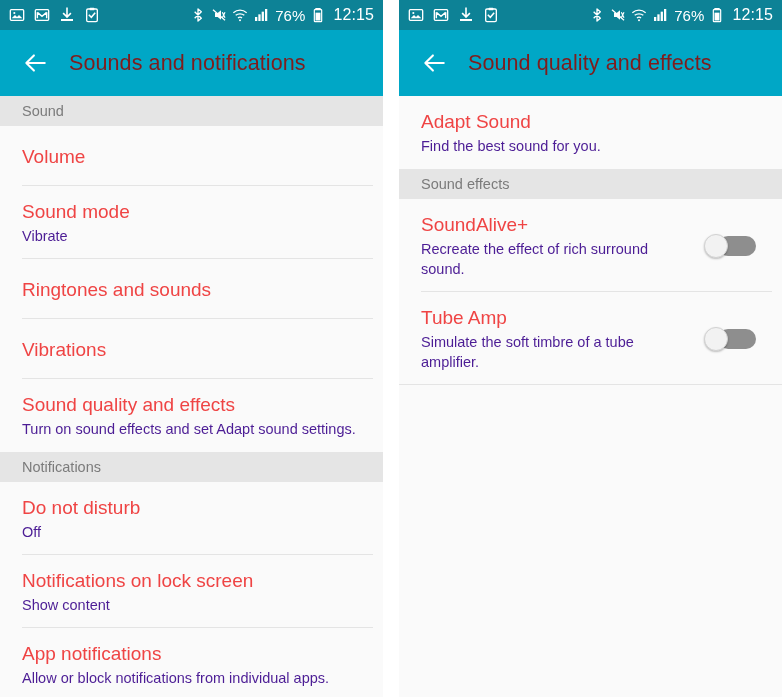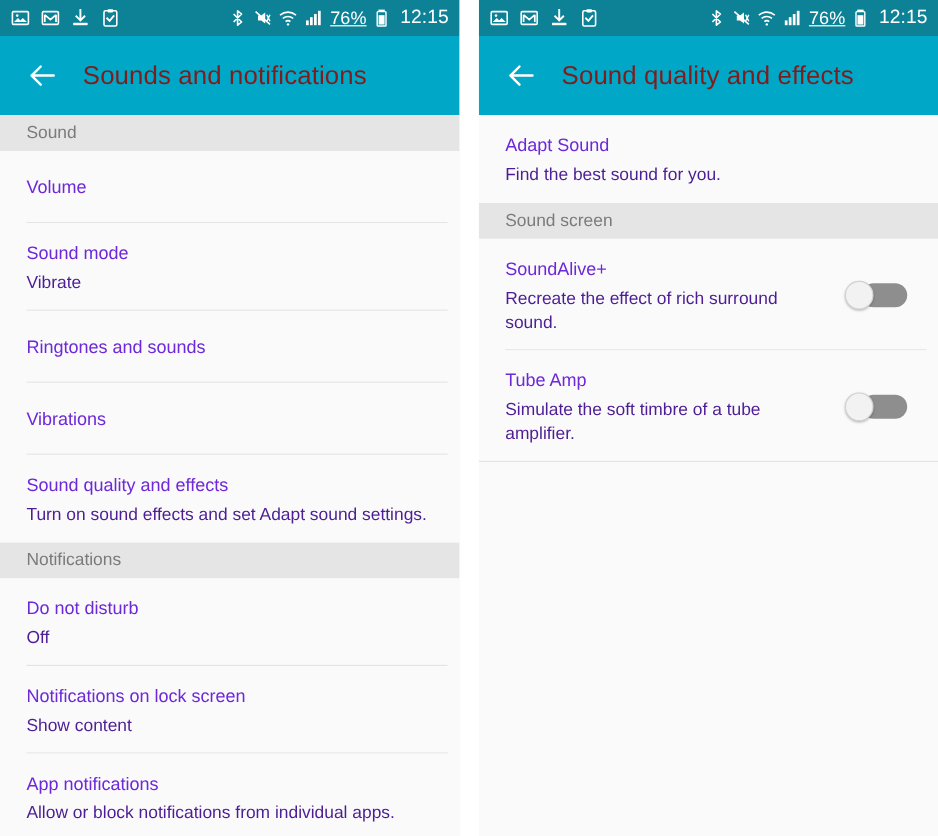--- a/index.html
+++ b/index.html
@@ -32,21 +32,21 @@
     color:#ffffff;
   }
   .status-left { display:flex; align-items:center; gap:9px; }
   .status-right {
     margin-left:auto;
     display:flex; align-items:center; gap:5px;
     font-size:15px;
     letter-spacing:.1px;
   }
   .sicon { width:16px; height:16px; display:block; }
-  .batt-pct { font-size:15px; margin-left:1px;text-decoration:underline; }
+  .batt-pct { font-size:15px; margin-left:1px; }
   .clock { font-size:16px; margin-left:2px; }
 
   
   .appbar {
     height:66px;
     background:#00a7c6;
     display:flex;
     align-items:center;
     padding-left:22px;
   }
@@ -85,22 +85,22 @@
   .row::after {
     content:"";
     position:absolute;
     left:22px; right:10px; bottom:0;
     height:1px;
     background:#e4e4e4;
   }
   .row.no-divider::after { display:none; }
   .row.full-divider::after { left:0; right:0; }
   .row-title {
-    font-size:15px;
-    color:#6d28d9;
+    font-size:19px;
+    color:#ef4444;
     line-height:24px;
     font-weight:400;
   }
   .row-sub {
     font-size:14.5px;
     color:#4c1d95;
     line-height:20px;
     margin-top:2px;
   }
 
@@ -306,21 +306,21 @@
       <div class="appbar-title">Sound quality and effects</div>
     </div>
 
     <div class="list">
 
       <div class="row no-divider">
         <div class="row-title">Adapt Sound</div>
         <div class="row-sub">Find the best sound for you.</div>
       </div>
 
-      <div class="section-header">Sound screen</div>
+      <div class="section-header">Sound effects</div>
 
       <div class="row with-toggle">
         <div class="row-texts">
           <div class="row-title">SoundAlive+</div>
           <div class="row-sub">Recreate the effect of rich surround sound.</div>
         </div>
         <div class="toggle">
           <div class="toggle-track"></div>
           <div class="toggle-knob"></div>
         </div>

